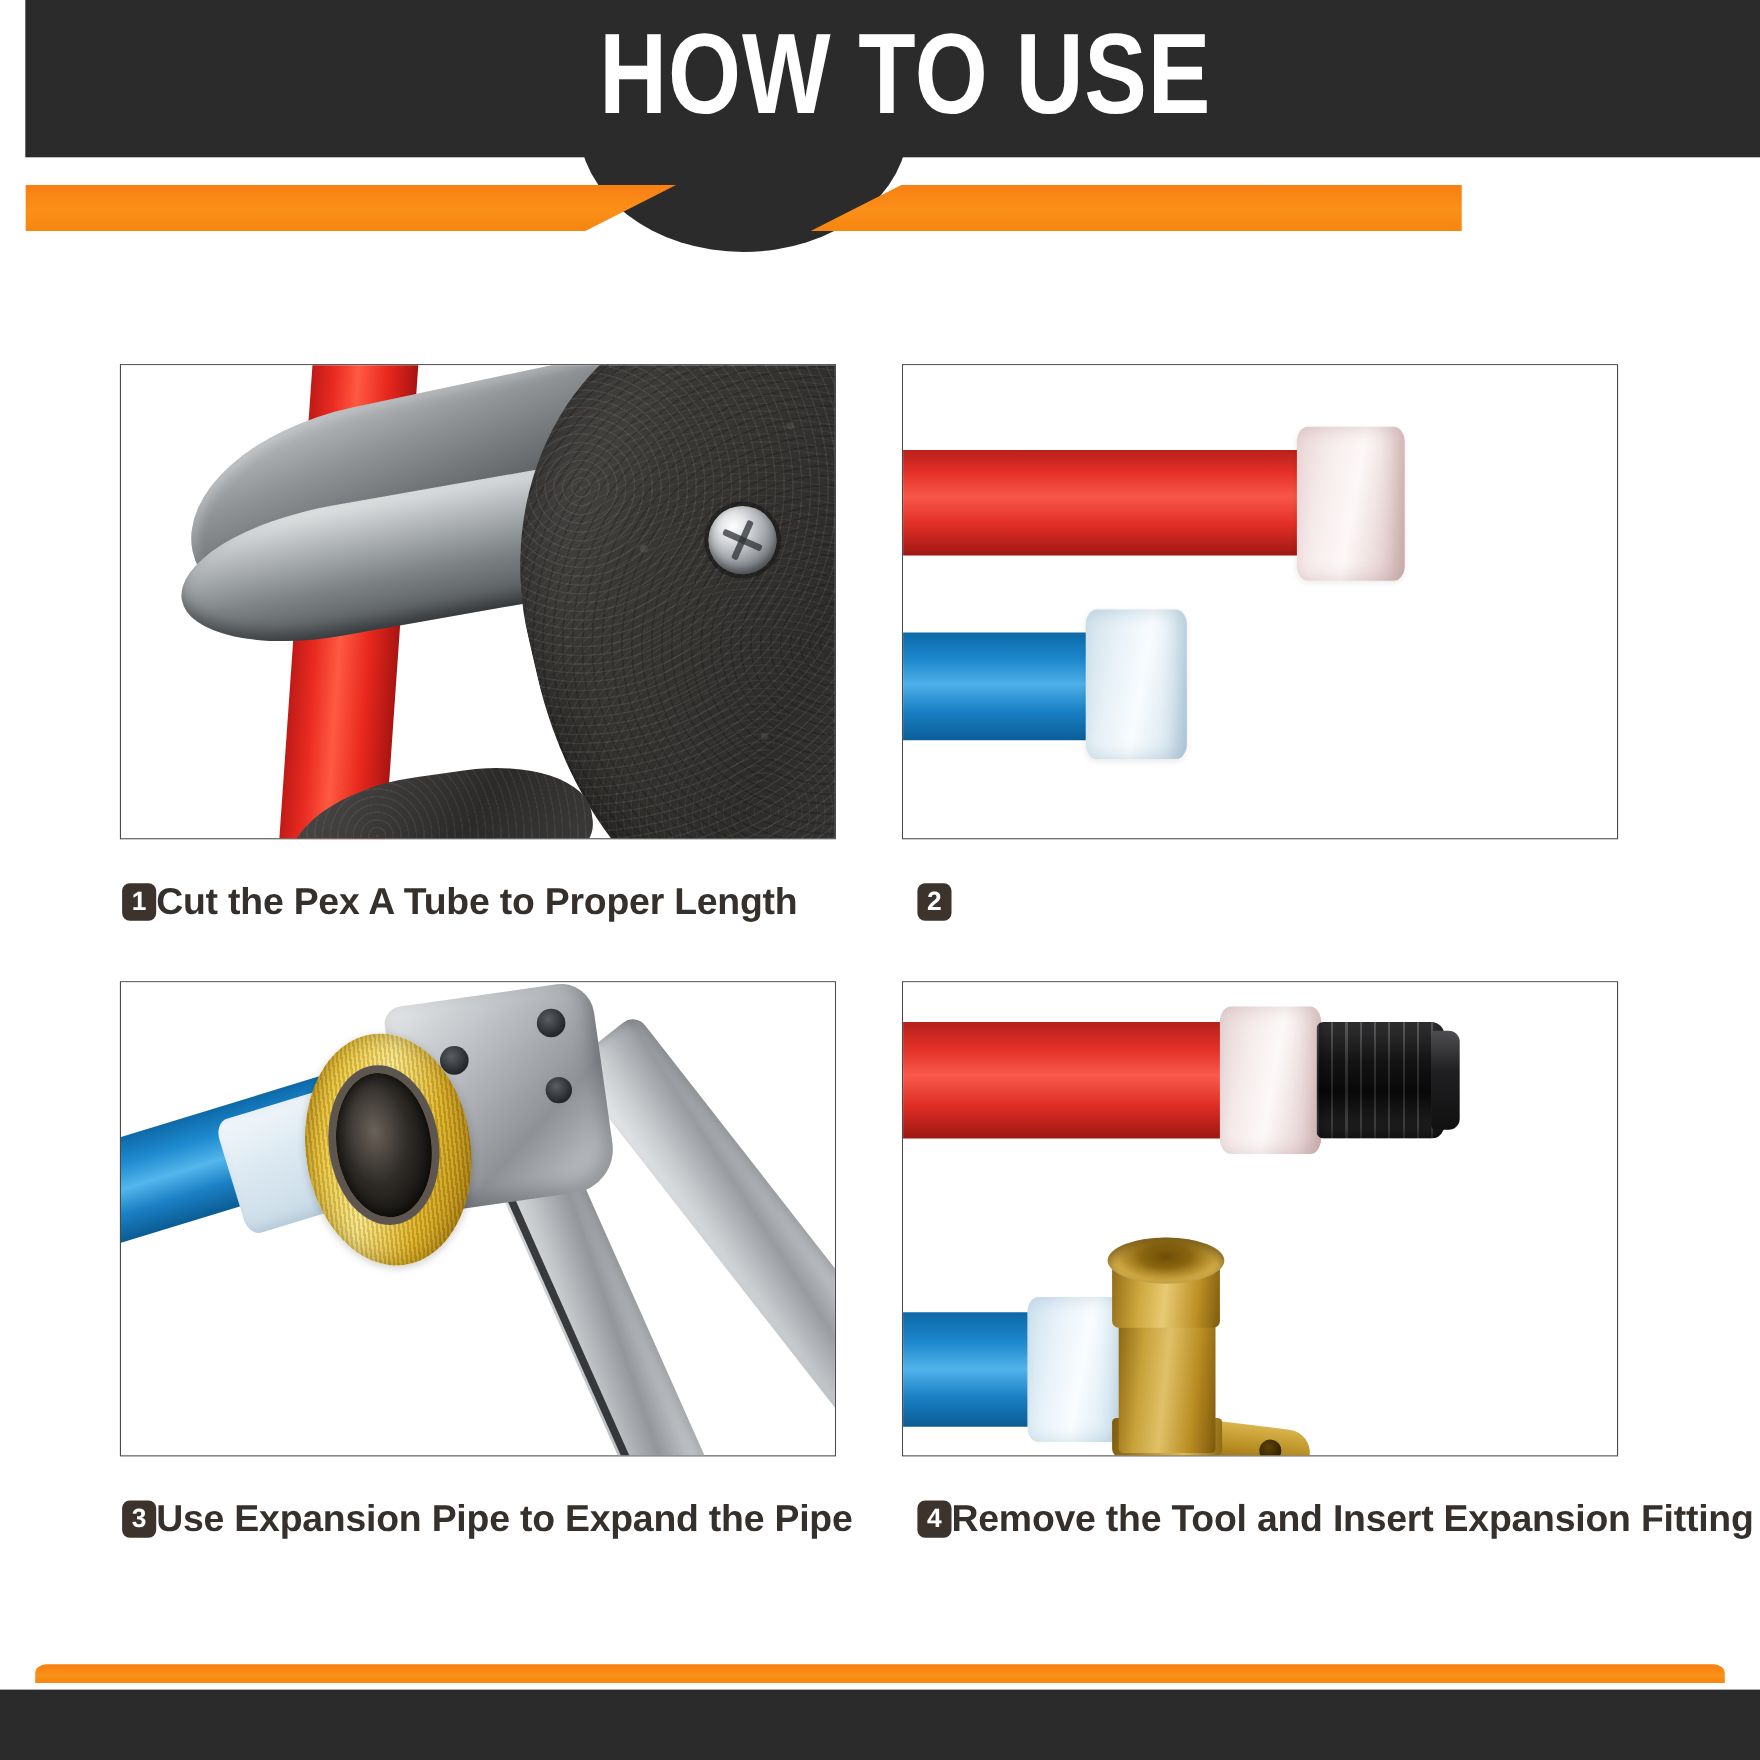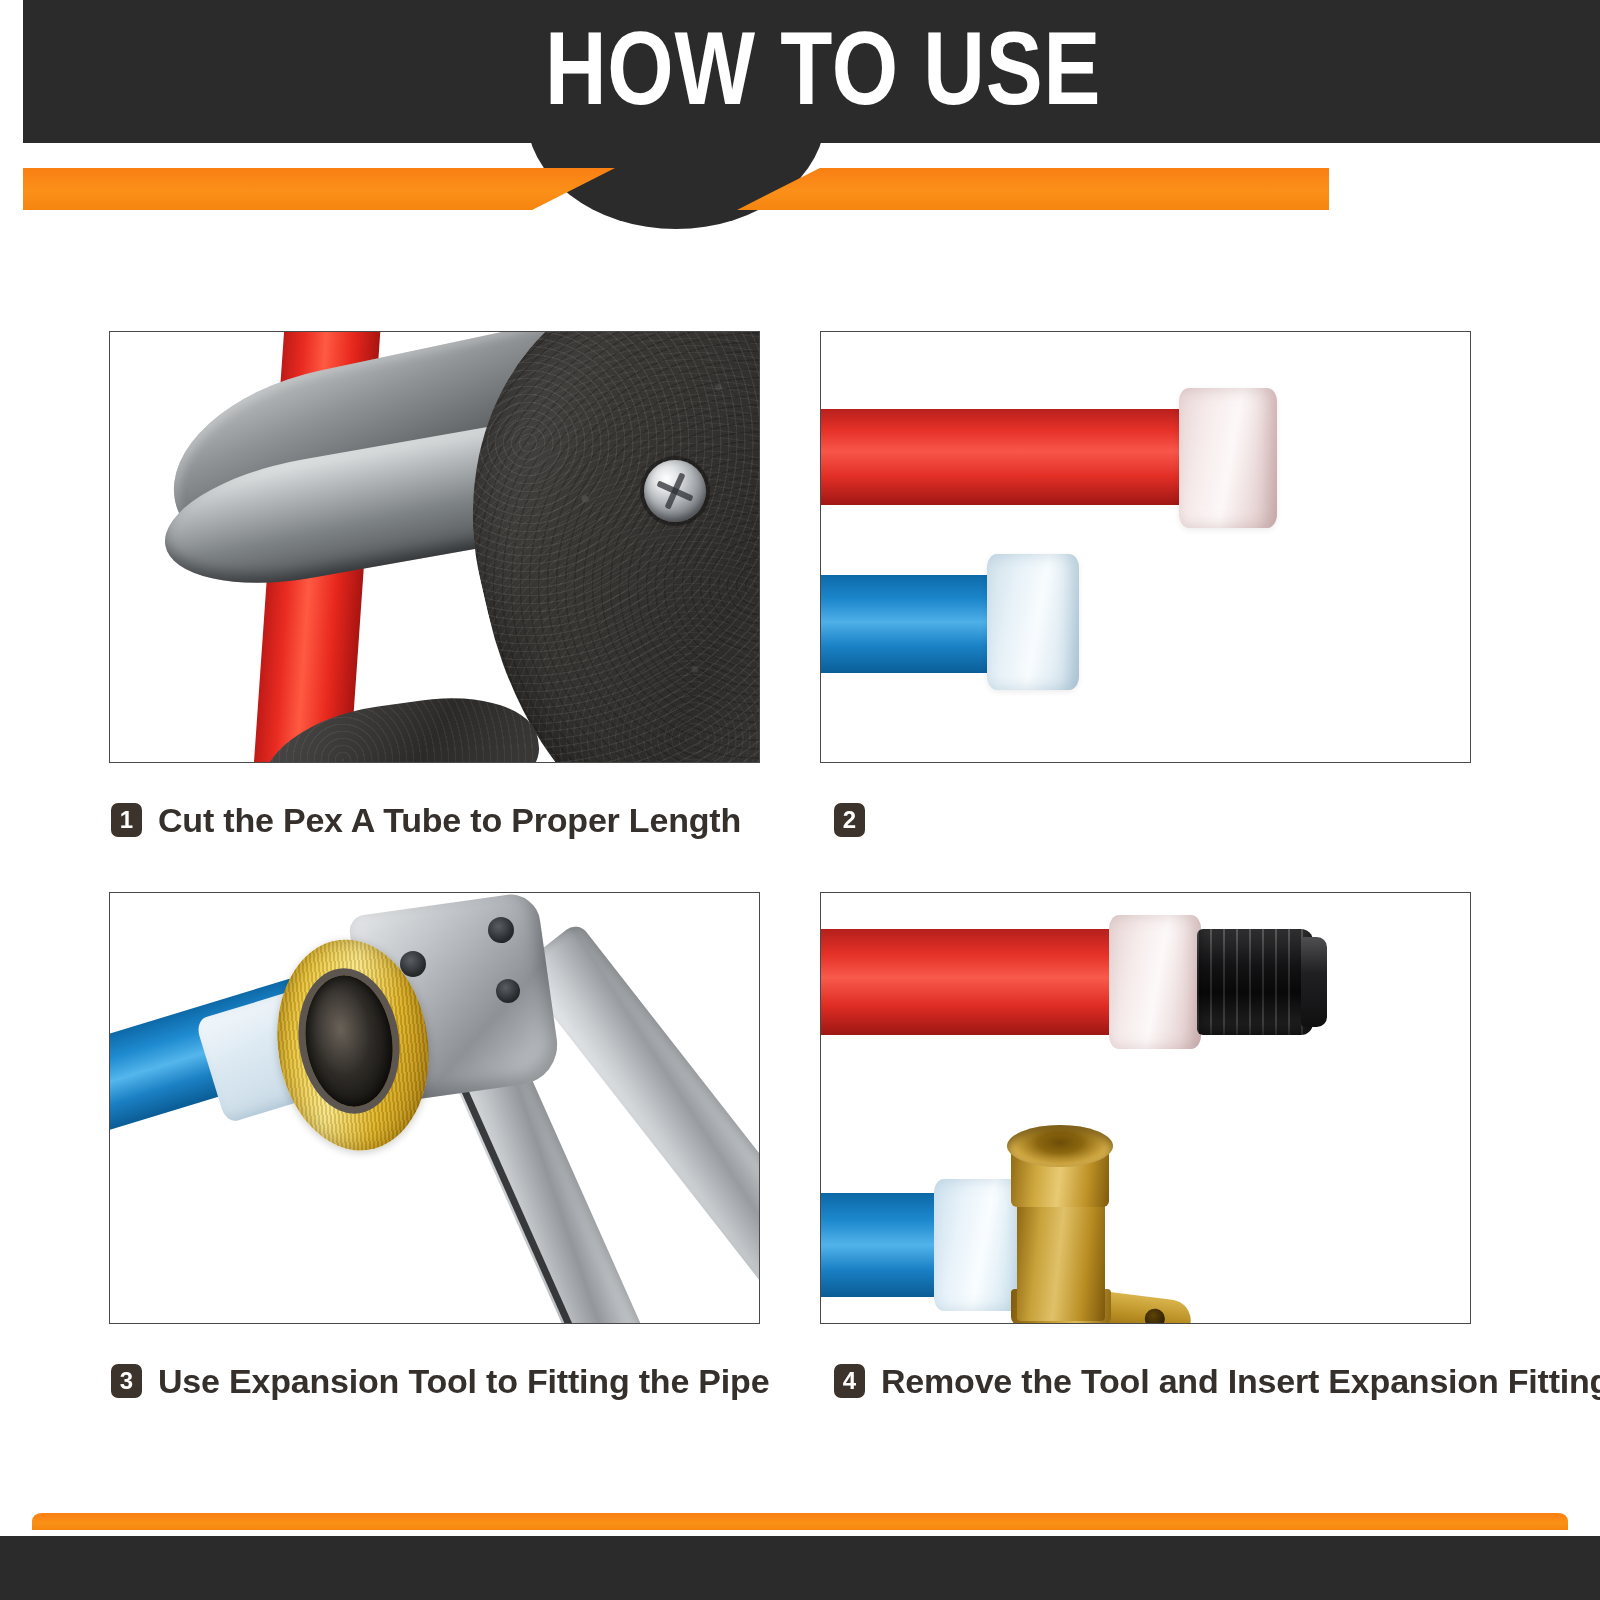--- a/index.html
+++ b/index.html
@@ -121,21 +121,20 @@
     border-radius: 7px;
     background: #3b332c;
     color: #ffffff;
     font-size: 24px;
     font-weight: 700;
     line-height: 34px;
     text-align: center;
     font-family: "Liberation Sans", sans-serif;
   }
   .caption-text {
-    margin-left: 16px;
     color: #35302b;
     font-size: 34px;
     font-weight: 700;
     letter-spacing: -0.2px;
     white-space: nowrap;
     font-family: "Liberation Sans Narrow", "Liberation Sans", sans-serif;
   }
 
   
   .footer-orange {
@@ -508,21 +507,21 @@
         <div class="p3-head"></div>
         <div class="p3-hole1"></div>
         <div class="p3-hole2"></div>
         <div class="p3-hole3"></div>
         <div class="p3-gold-ring"></div>
         <div class="p3-gold-inner"></div>
       </div>
     </div>
     <div class="caption">
       <div class="badge">3</div>
-      <div class="caption-text">Use Expansion Tool to Fitting the Pipe</div>
+      <div class="caption-text">Use Expansion Pipe to Expand the Pipe</div>
     </div>
   </div>
 
   <div class="step c1 r1">
     <div class="photo-frame">
       <div class="photo">
         <div class="p4-red-pipe"></div>
         <div class="p4-red-ring"></div>
         <div class="p4-black-fit"></div>
         <div class="p4-black-tip"></div>

